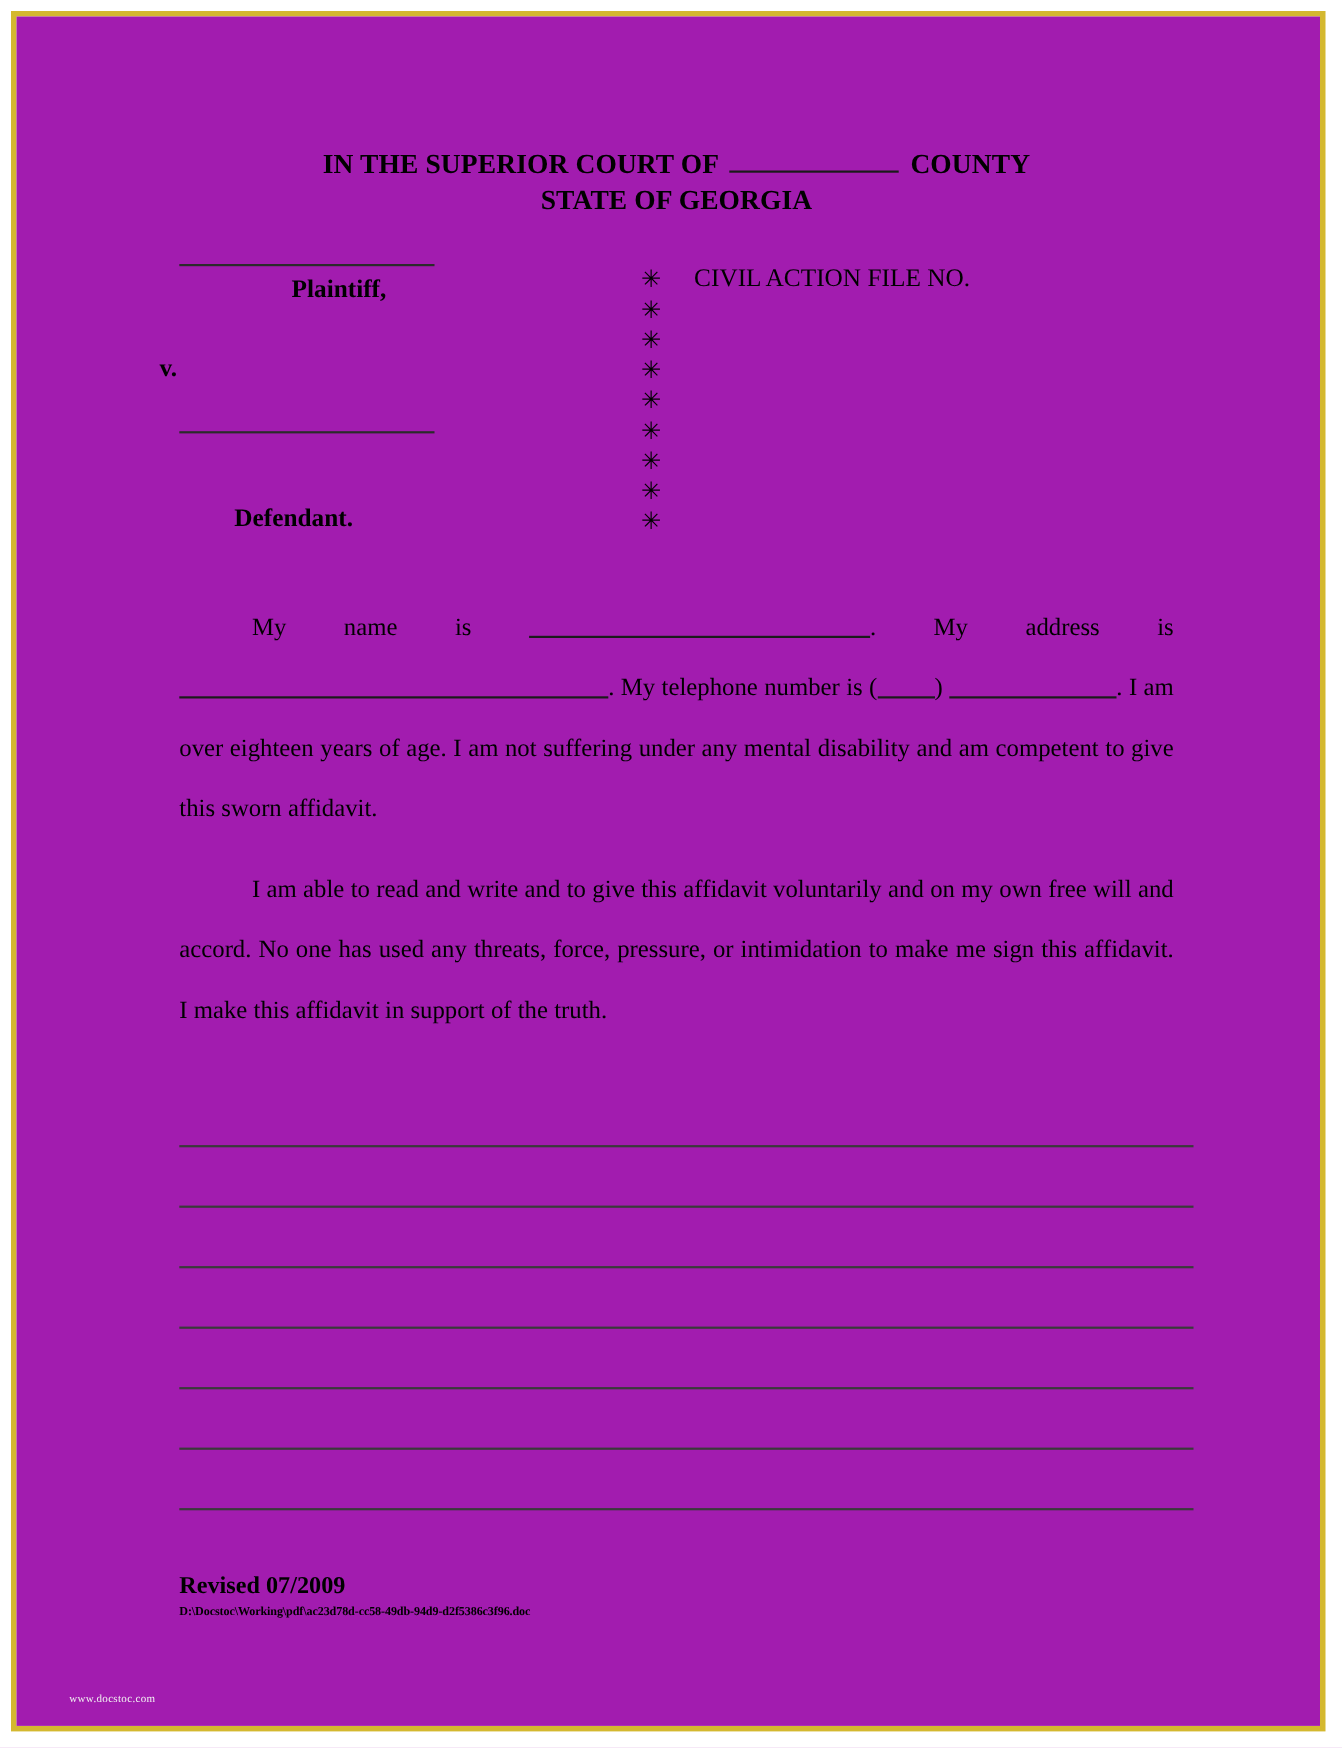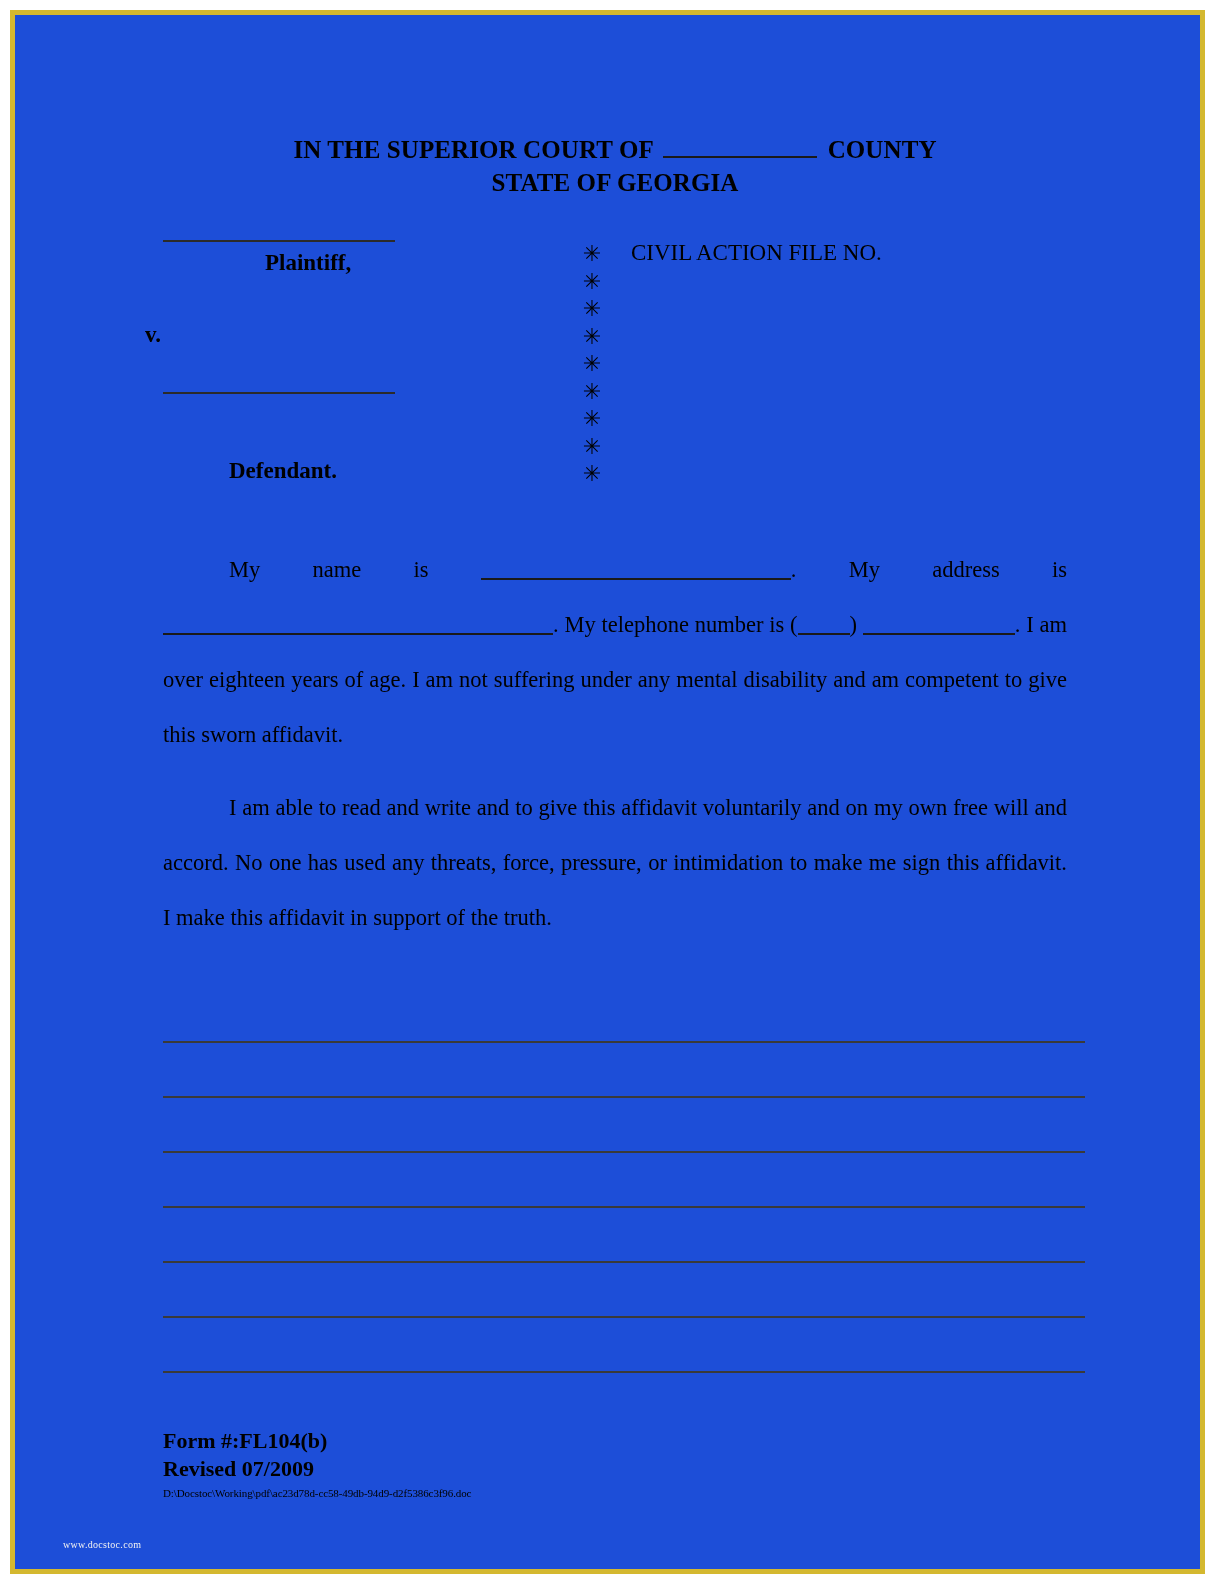--- a/index.html
+++ b/index.html
@@ -28,21 +28,21 @@
     box-sizing: border-box;
     background: #fdfdfb;
   }
 
   .sheet {
     position: absolute;
     left: 0;
     top: 0;
     right: 0;
     bottom: 0;
-    background: #1d4ed8;
+    background: #a21caf;
   }
 
   
   .doc {
     position: absolute;
     left: 130px;
     top: 120px;
     width: 940px;
   }
 
@@ -97,21 +97,21 @@
   .cap-rule2 {
     position: absolute;
     left: 18px;
     top: 152px;
     width: 232px;
     border-bottom: 2px solid #2b2b2b;
     height: 0;
   }
   .cap-role2 {
     position: absolute;
-    left: 84px;
+    left: 68px;
     top: 218px;
     font-weight: bold;
     font-size: 23px;
   }
   .cap-stars {
     position: absolute;
     left: 432px;
     top: 0;
     width: 30px;
     font-size: 22px;
@@ -195,21 +195,21 @@
     left: 148px;
     top: 1412px;
   }
   .footer-form,
   .footer-rev {
     font-weight: bold;
     font-size: 22px;
     line-height: 28px;
   }
   .footer-path {
-    font-weight: normal;
+    font-weight: bold;
     font-size: 11px;
     line-height: 15px;
     margin-top: 3px;
     letter-spacing: -0.1px;
   }
 
   .watermark {
     position: absolute;
     left: 48px;
     top: 1524px;
@@ -291,21 +291,20 @@
         <div class="write-line"></div>
         <div class="write-line"></div>
         <div class="write-line"></div>
         <div class="write-line"></div>
         <div class="write-line"></div>
         <div class="write-line"></div>
         <div class="write-line"></div>
       </div>
 
     <div class="footer">
-      <div class="footer-form">Form #:FL104(b)</div>
       <div class="footer-rev">Revised 07/2009</div>
       <div class="footer-path">D:\Docstoc\Working\pdf\ac23d78d-cc58-49db-94d9-d2f5386c3f96.doc</div>
     </div>
 
     <div class="watermark">www.docstoc.com</div>
 
   </div>
 </div>
 
 </body></html>

